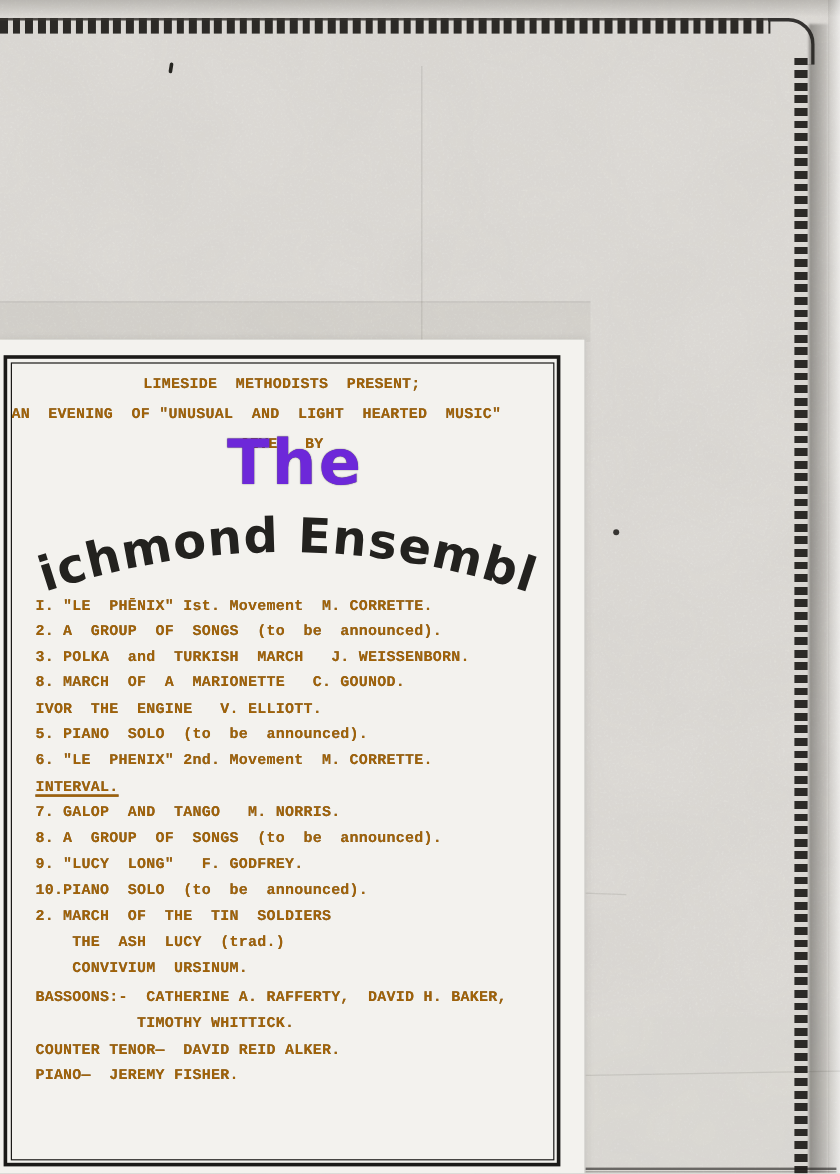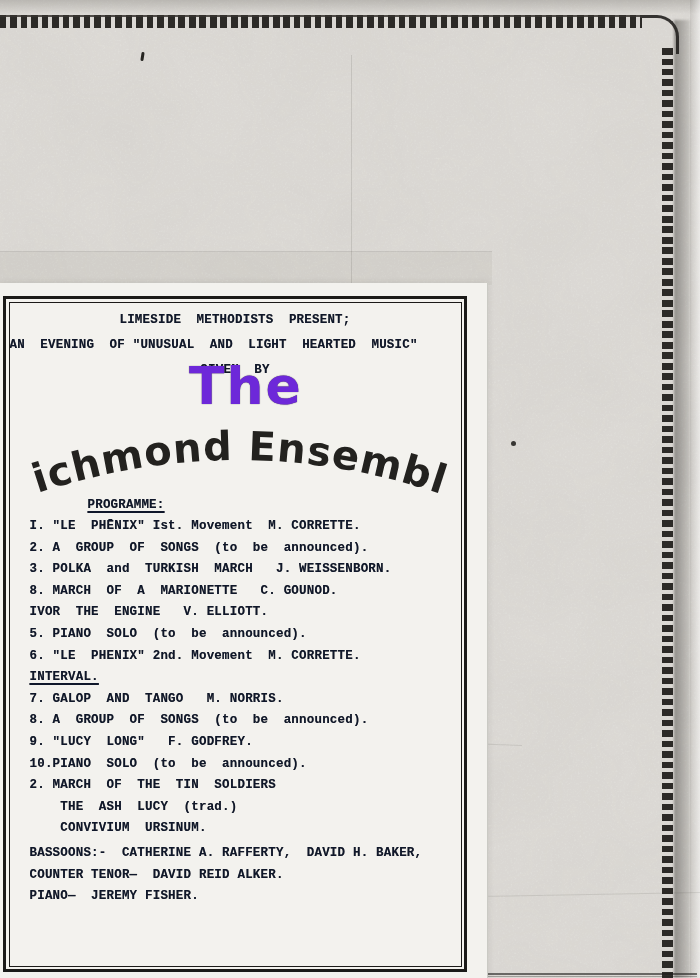--- a/index.html
+++ b/index.html
@@ -43,21 +43,21 @@
   .insert{position:absolute;left:0;top:283px;width:487px;height:695px;
     background:#f3f2ee;border-right:1px solid rgba(60,58,52,.22);
     box-shadow:0 0 7px rgba(40,38,34,.10);}
   
   .pbox{position:absolute;left:3px;top:296px;width:464px;height:676px;
     box-sizing:border-box;border:3px solid #1b1a18;}
   .pbox-inner{position:relative;box-sizing:border-box;margin:2.5px;border:1.5px solid #1b1a18;
     width:calc(100% - 5px);height:calc(100% - 5px);overflow:hidden;}
   
   .tline{white-space:pre;font:700 12.5px/21.6px "Liberation Mono","DejaVu Sans Mono",monospace;
-    color:#0f172a;letter-spacing:.2px;text-shadow:0 0 .5px rgba(56,53,47,.65);}
+    color:#a16207;letter-spacing:.2px;text-shadow:0 0 .5px rgba(56,53,47,.65);}
   .hdr{position:absolute;left:0;right:0;top:5px;}
   .hdr .tline{line-height:25px;}
   .center{text-align:center;}
   .heading-underline{text-decoration:underline;text-decoration-thickness:1.5px;text-underline-offset:3px;}
   .big-the{position:absolute;top:57px;left:0;right:0;text-align:center;padding-left:22px;
     font:700 52px/1 "DejaVu Sans","Liberation Sans",sans-serif;
     color:#6d28d9;letter-spacing:2px;text-shadow:0 0 1px rgba(32,31,28,.85);}
   .arch-svg{position:absolute;top:106px;left:2px;}
   .arch-text{font:700 40px "DejaVu Sans","Liberation Sans",sans-serif;
     fill:#23221f;letter-spacing:1px;}
@@ -119,39 +119,39 @@
       <svg class="arch-svg" width="452" height="108" viewBox="0 0 452 108" aria-hidden="false">
         <defs>
             <path id="arcpath" d="M 14,88 Q 226,14 438,88" fill="none"></path>
           </defs>
         <text class="arch-text" text-anchor="middle">
           <textPath href="#arcpath" startOffset="50%">Richmond Ensemble</textPath>
         </text>
       </svg>
 
       <div class="list">
-        <div class="tline prog-head heading-underline">PROGRAMME:</div>
         <div class="tline">I. "LE  PHĒNIX" Ist. Movement  M. CORRETTE.</div>
         <div class="tline">2. A  GROUP  OF  SONGS  (to  be  announced).</div>
         <div class="tline">3. POLKA  and  TURKISH  MARCH   J. WEISSENBORN.</div>
         <div class="tline">8. MARCH  OF  A  MARIONETTE   C. GOUNOD.</div>
         <div class="tline">IVOR  THE  ENGINE   V. ELLIOTT.</div>
         <div class="tline">5. PIANO  SOLO  (to  be  announced).</div>
         <div class="tline">6. "LE  PHENIX" 2nd. Movement  M. CORRETTE.</div>
         <div class="tline interval-head heading-underline">INTERVAL.</div>
         <div class="tline">7. GALOP  AND  TANGO   M. NORRIS.</div>
         <div class="tline">8. A  GROUP  OF  SONGS  (to  be  announced).</div>
         <div class="tline">9. "LUCY  LONG"   F. GODFREY.</div>
         <div class="tline">10.PIANO  SOLO  (to  be  announced).</div>
         <div class="tline">2. MARCH  OF  THE  TIN  SOLDIERS</div>
         <div class="tline">    THE  ASH  LUCY  (trad.)</div>
         <div class="tline">    CONVIVIUM  URSINUM.</div>
 
         <div class="performers-block">
           <div class="tline">BASSOONS:-  CATHERINE A. RAFFERTY,  DAVID H. BAKER,</div>
+          <div class="tline">           TIMOTHY WHITTICK.</div>
           <div class="tline">COUNTER TENOR—  DAVID REID ALKER.</div>
           <div class="tline">PIANO—  JEREMY FISHER.</div>
         </div>
       </div>
 
     </div>
   </div>
 
 </div>
 

